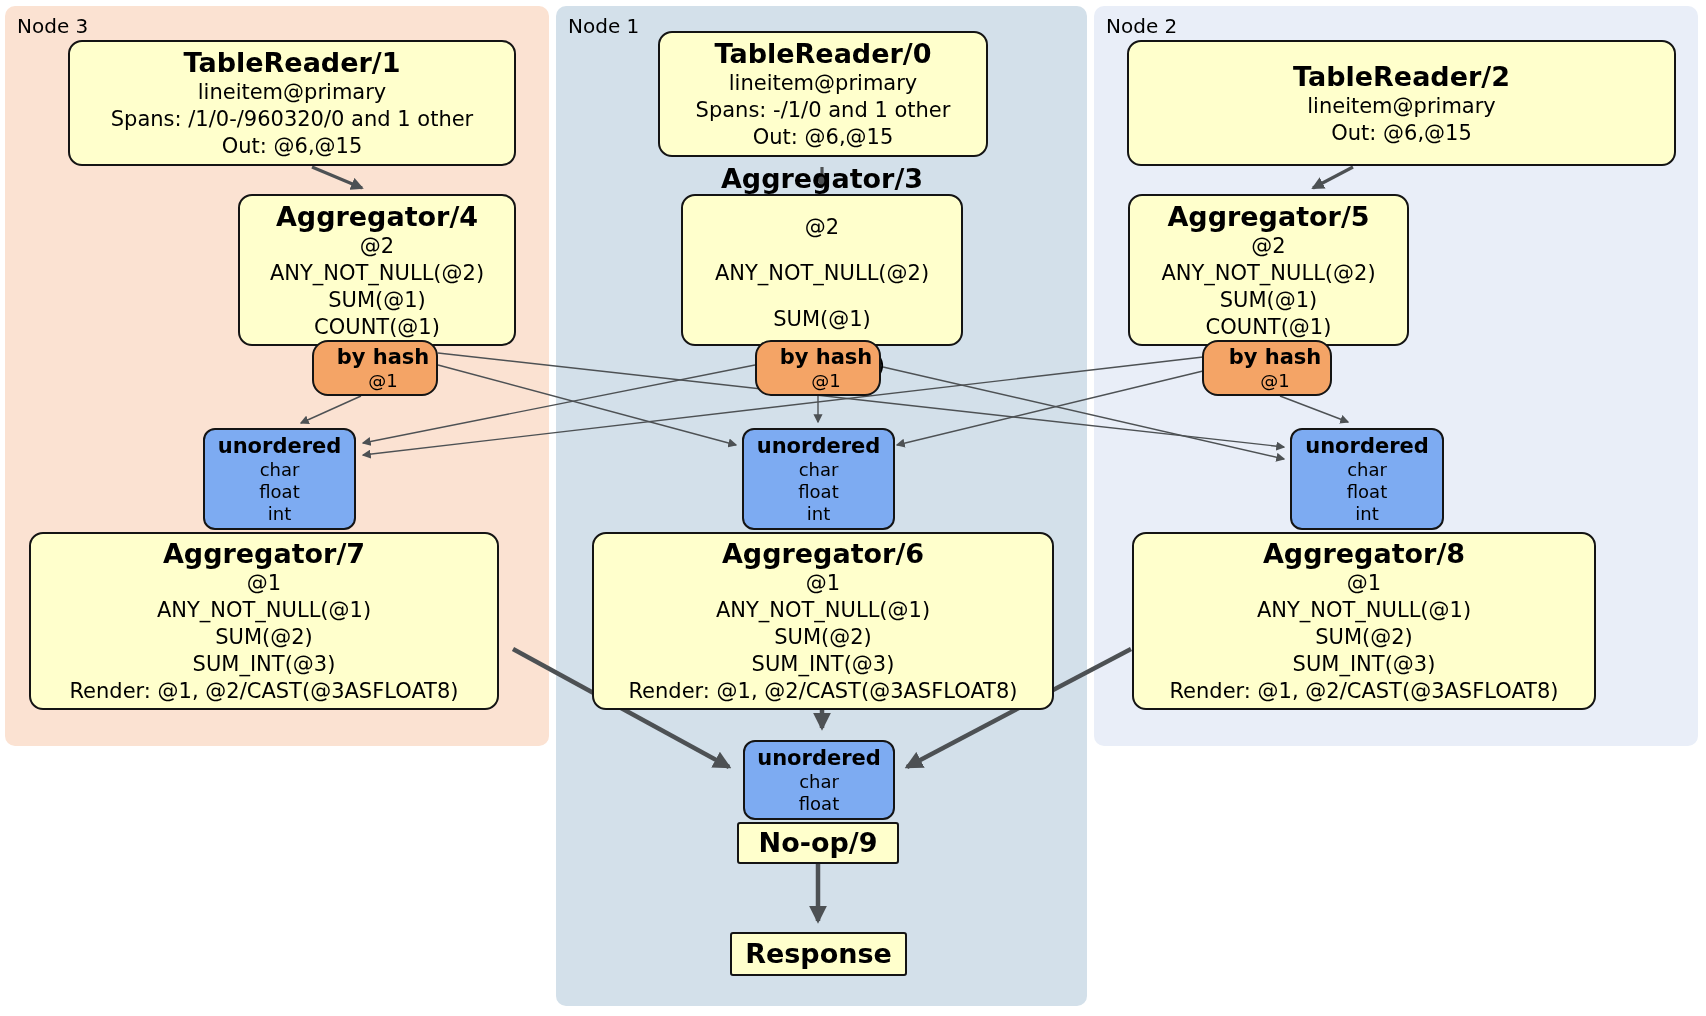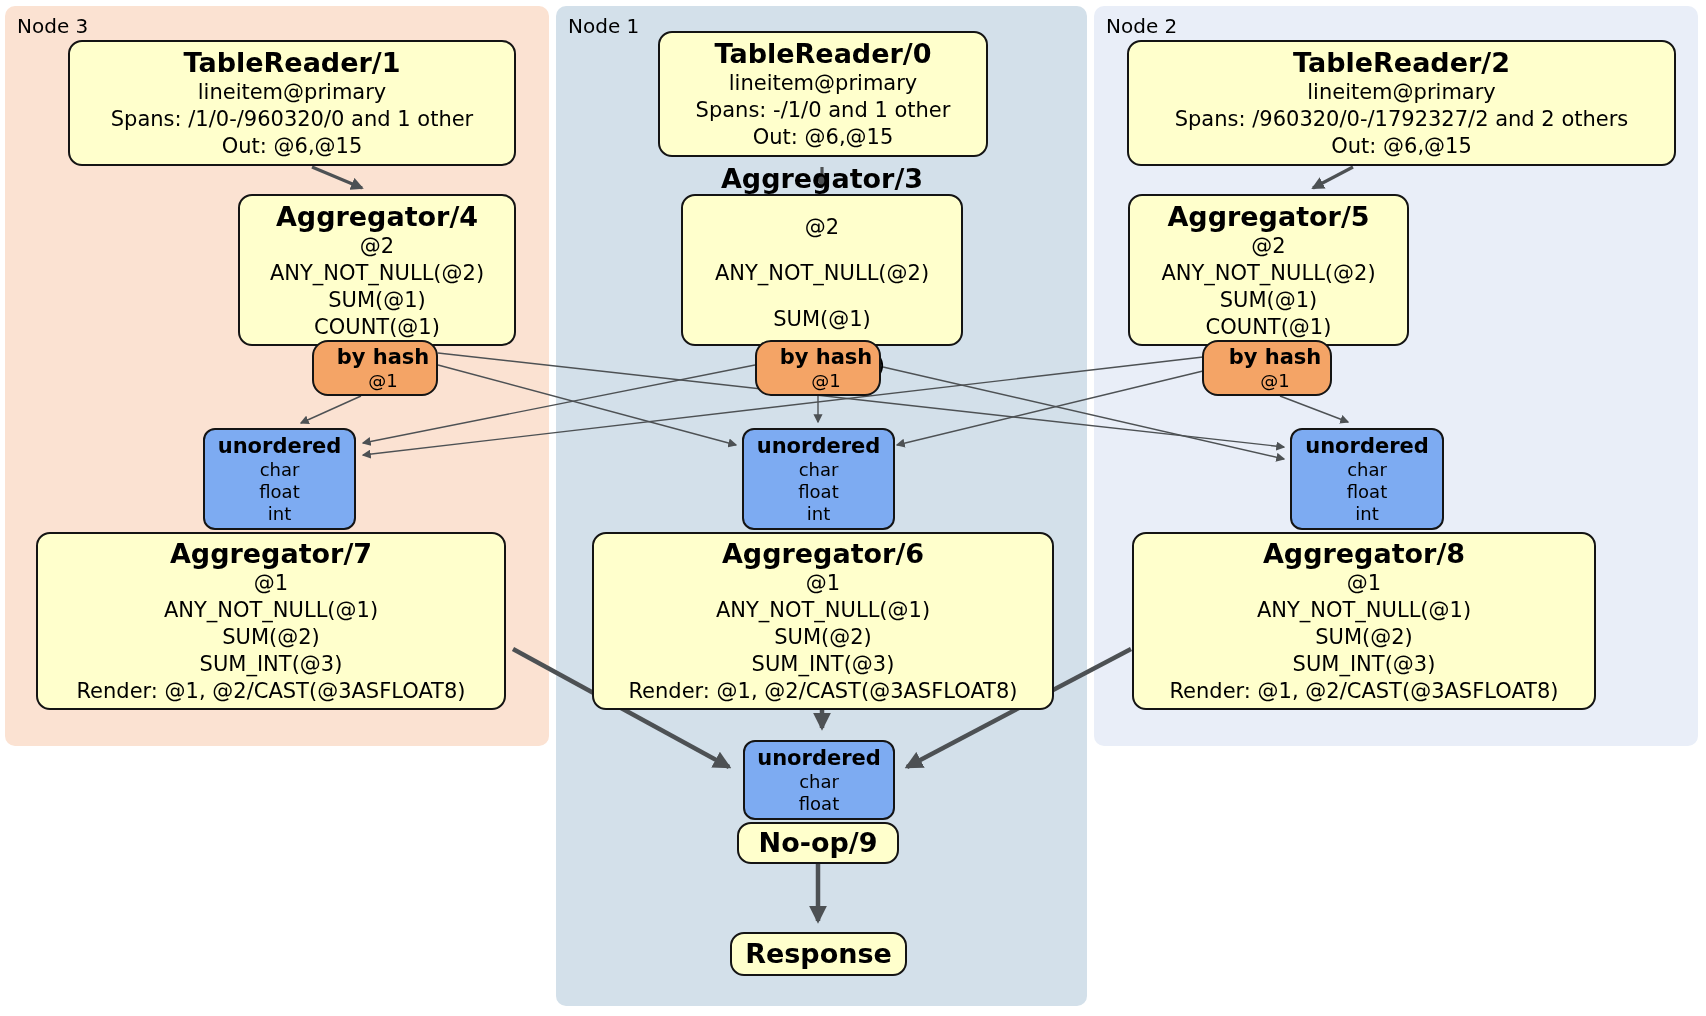--- a/index.html
+++ b/index.html
@@ -19,21 +19,21 @@
     border:2px solid var(--border-color);z-index:2;}
   .proc{border-radius:14px;}
   .proc .b-title{font-weight:bold;font-size:27px;line-height:33px;}
   .proc .b-line{font-size:21px;line-height:27px;white-space:nowrap;}
   .router{background:var(--router-fill);border-radius:16px;z-index:3;padding-left:16px;}
   .router .b-title{font-weight:bold;font-size:21px;line-height:26px;}
   .router .b-line{font-size:18px;line-height:22px;}
   .sync{background:var(--sync-fill);border-radius:12px;}
   .sync .b-title{font-weight:bold;font-size:21px;line-height:26px;}
   .sync .b-line{font-size:18px;line-height:22px;}
-  .terminal{border-radius:14px;justify-content:center;}
+  .terminal{border-radius:3px;justify-content:center;}
   .terminal .b-title{font-weight:bold;font-size:27px;line-height:30px;}
 </style>
 </head>
 <body>
 
 <div class="canvas">
 
   <div class="region" style="left:5px;top:6px;width:544px;height:740px;background:var(--node3-bg);">
     <div class="region-label">Node 3</div>
   </div>
@@ -93,21 +93,21 @@
   <div class="box router" style="left:312px;top:340px;width:126px;height:56px;">
     <div class="b-title">by hash</div>
     <div class="b-line">@1</div>
   </div>
   <div class="box sync" style="left:203px;top:428px;width:153px;height:102px;">
     <div class="b-title">unordered</div>
     <div class="b-line">char</div>
     <div class="b-line">float</div>
     <div class="b-line">int</div>
   </div>
-  <div class="box proc" style="left:36px;top:532px;width:470px;height:178px;">
+  <div class="box proc" style="left:29px;top:532px;width:470px;height:178px;">
     <div class="b-title">Aggregator/7</div>
     <div class="b-line">@1</div>
     <div class="b-line">ANY_NOT_NULL(@1)</div>
     <div class="b-line">SUM(@2)</div>
     <div class="b-line">SUM_INT(@3)</div>
     <div class="b-line">Render: @1, @2/CAST(@3ASFLOAT8)</div>
   </div>
 
   <div class="box proc" style="left:658px;top:31px;width:330px;height:126px;">
     <div class="b-title">TableReader/0</div>
@@ -137,21 +137,20 @@
     <div class="b-line">@1</div>
     <div class="b-line">ANY_NOT_NULL(@1)</div>
     <div class="b-line">SUM(@2)</div>
     <div class="b-line">SUM_INT(@3)</div>
     <div class="b-line">Render: @1, @2/CAST(@3ASFLOAT8)</div>
   </div>
 
   <div class="box proc" style="left:1127px;top:40px;width:549px;height:126px;">
     <div class="b-title">TableReader/2</div>
     <div class="b-line">lineitem@primary</div>
-    <div class="b-line">Spans: /960320/0-/1792327/2 and 2 others</div>
     <div class="b-line">Out: @6,@15</div>
   </div>
   <div class="box proc" style="left:1128px;top:194px;width:281px;height:152px;">
     <div class="b-title">Aggregator/5</div>
     <div class="b-line">@2</div>
     <div class="b-line">ANY_NOT_NULL(@2)</div>
     <div class="b-line">SUM(@1)</div>
     <div class="b-line">COUNT(@1)</div>
   </div>
   <div class="box router" style="left:1202px;top:340px;width:130px;height:56px;">

